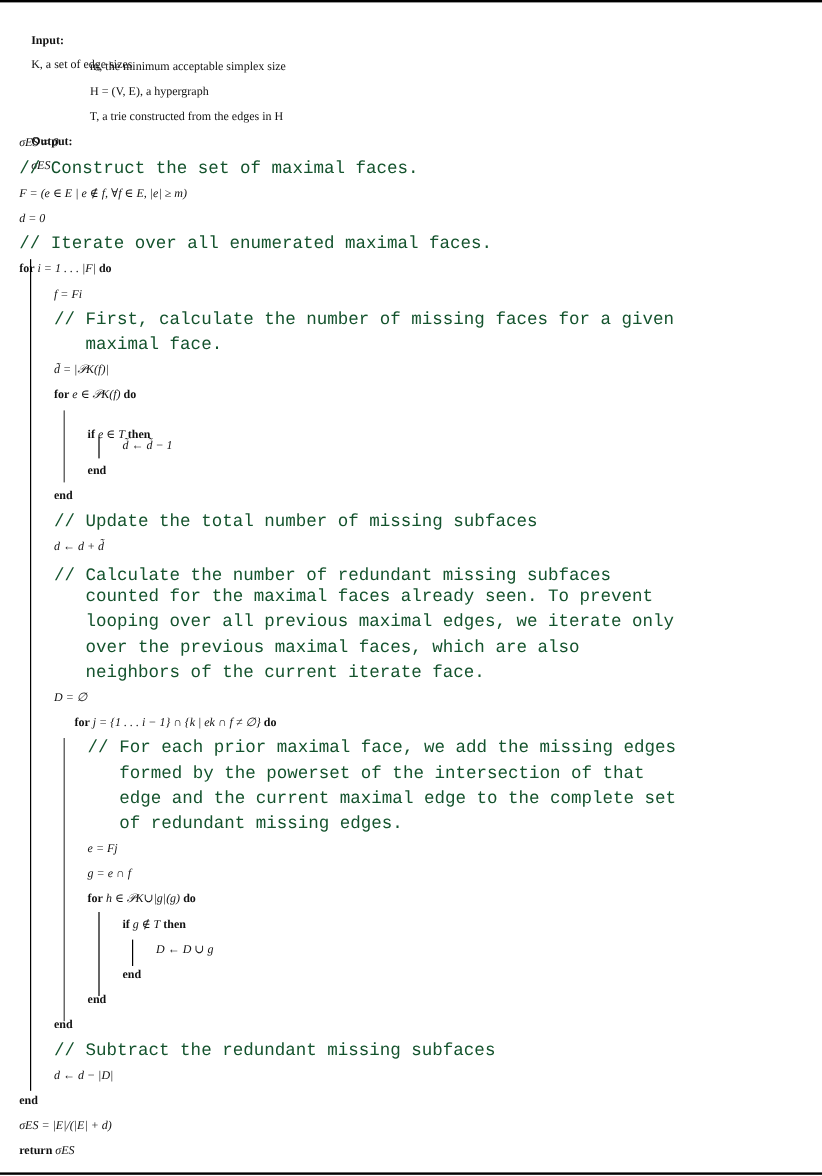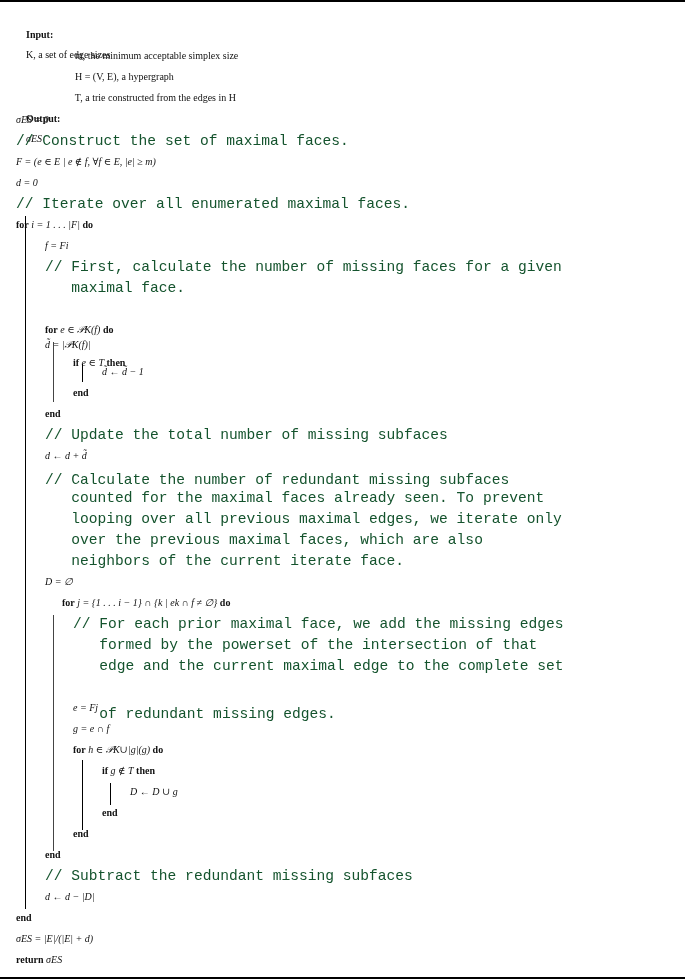--- a/index.html
+++ b/index.html
@@ -43,39 +43,39 @@
   <div id="body-lines">
       <div class="line" style="left: 16px; top: 110px;"><span class="m">σES = 0</span></div>
       <div class="line code" style="left: 16px; top: 131px;"><span>// Construct the set of maximal faces.</span></div>
       <div class="line" style="left: 16px; top: 152px;"><span class="m">F = (e ∈ E | e ∉ f, ∀f ∈ E, |e| ≥ m)</span></div>
       <div class="line" style="left: 16px; top: 173px;"><span class="m">d = 0</span></div>
       <div class="line code" style="left: 16px; top: 194px;"><span>// Iterate over all enumerated maximal faces.</span></div>
       <div class="line" style="left: 16px; top: 215px;"><span class="kw">for</span> <span class="m">i = 1 . . . |F|</span> <span class="kw">do</span></div>
       <div class="line" style="left: 45px; top: 236px;"><span class="m">f = Fi</span></div>
       <div class="line code" style="left: 45px; top: 257px;"><span>// First, calculate the number of missing faces for a given</span></div>
       <div class="line code" style="left: 45px; top: 278px;"><span>   maximal face.</span></div>
-      <div class="line" style="left: 45px; top: 299px; margin-top: 36px;"><span class="m">d̃ = |𝒫K(f)|</span></div>
+      <div class="line" style="left: 45px; top: 299px;"><span class="m">d̃ = |𝒫K(f)|</span></div>
       <div class="line" style="left: 45px; top: 320px;"><span class="kw">for</span> <span class="m">e ∈ 𝒫K(f)</span> <span class="kw">do</span></div>
       <div class="line" style="left: 73px; top: 341px; margin-top: 12px;"><span class="kw">if</span> <span class="m">e ∈ T</span> <span class="kw">then</span></div>
       <div class="line" style="left: 102px; top: 362px;"><span class="m">d̃ ← d̃ − 1</span></div>
       <div class="line" style="left: 73px; top: 383px;"><span class="kw">end</span></div>
       <div class="line" style="left: 45px; top: 404px;"><span class="kw">end</span></div>
       <div class="line code" style="left: 45px; top: 425px;"><span>// Update the total number of missing subfaces</span></div>
       <div class="line" style="left: 45px; top: 446px;"><span class="m">d ← d + d̃</span></div>
       <div class="line code" style="left: 45px; top: 470px;"><span>// Calculate the number of redundant missing subfaces</span></div>
       <div class="line code" style="left: 45px; top: 488px;"><span>   counted for the maximal faces already seen. To prevent</span></div>
       <div class="line code" style="left: 45px; top: 509px;"><span>   looping over all previous maximal edges, we iterate only</span></div>
       <div class="line code" style="left: 45px; top: 530px;"><span>   over the previous maximal faces, which are also</span></div>
       <div class="line code" style="left: 45px; top: 551px;"><span>   neighbors of the current iterate face.</span></div>
       <div class="line" style="left: 45px; top: 572px;"><span class="m">D = ∅</span></div>
       <div class="line" style="left: 62px; top: 593px;"><span class="kw">for</span> <span class="m">j = {1 . . . i − 1} ∩ {k | ek ∩ f ≠ ∅}</span> <span class="kw">do</span></div>
       <div class="line code" style="left: 73px; top: 614px;"><span>// For each prior maximal face, we add the missing edges</span></div>
       <div class="line code" style="left: 73px; top: 635px;"><span>   formed by the powerset of the intersection of that</span></div>
       <div class="line code" style="left: 73px; top: 656px;"><span>   edge and the current maximal edge to the complete set</span></div>
-      <div class="line code" style="left: 73px; top: 704px; text-align: right;"><span>   of redundant missing edges.</span></div>
+      <div class="line code" style="left: 73px; top: 677px; text-align: right;"><span>   of redundant missing edges.</span></div>
       <div class="line" style="left: 73px; top: 698px;"><span class="m">e = Fj</span></div>
       <div class="line" style="left: 73px; top: 719px;"><span class="m">g = e ∩ f</span></div>
       <div class="line" style="left: 73px; top: 740px;"><span class="kw">for</span> <span class="m">h ∈ 𝒫K∪|g|(g)</span> <span class="kw">do</span></div>
       <div class="line" style="left: 102px; top: 761px;"><span class="kw">if</span> <span class="m">g ∉ T</span> <span class="kw">then</span></div>
       <div class="line" style="left: 130px; top: 782px;"><span class="m">D ← D ∪ g</span></div>
       <div class="line" style="left: 102px; top: 803px;"><span class="kw">end</span></div>
       <div class="line" style="left: 73px; top: 824px;"><span class="kw">end</span></div>
       <div class="line" style="left: 45px; top: 845px;"><span class="kw">end</span></div>
       <div class="line code" style="left: 45px; top: 866px;"><span>// Subtract the redundant missing subfaces</span></div>
       <div class="line" style="left: 45px; top: 887px;"><span class="m">d ← d − |D|</span></div>

